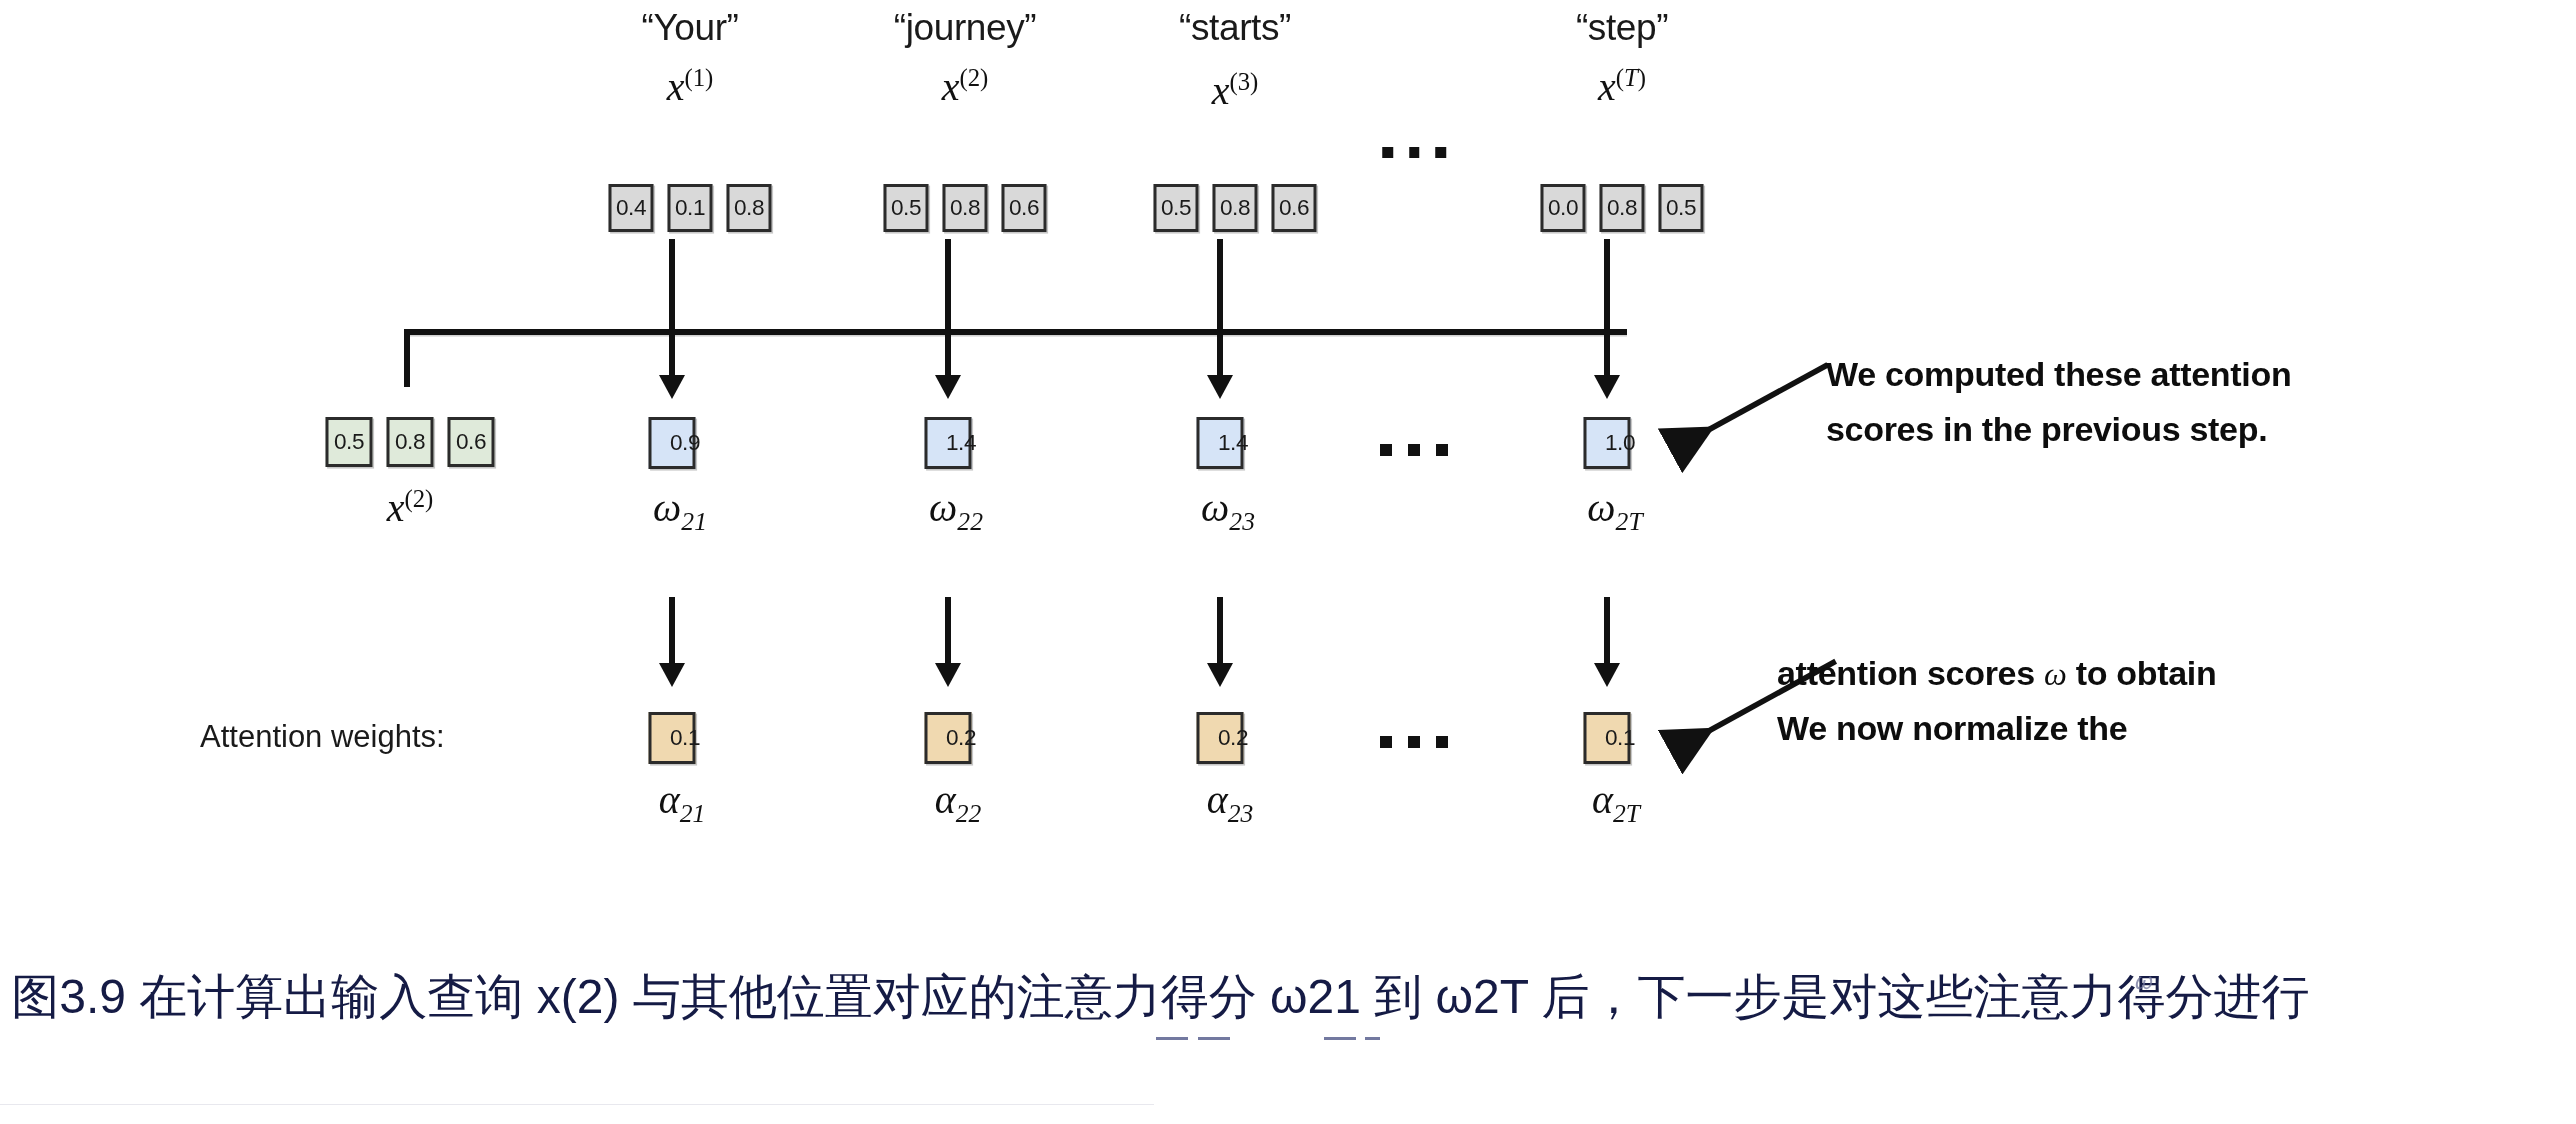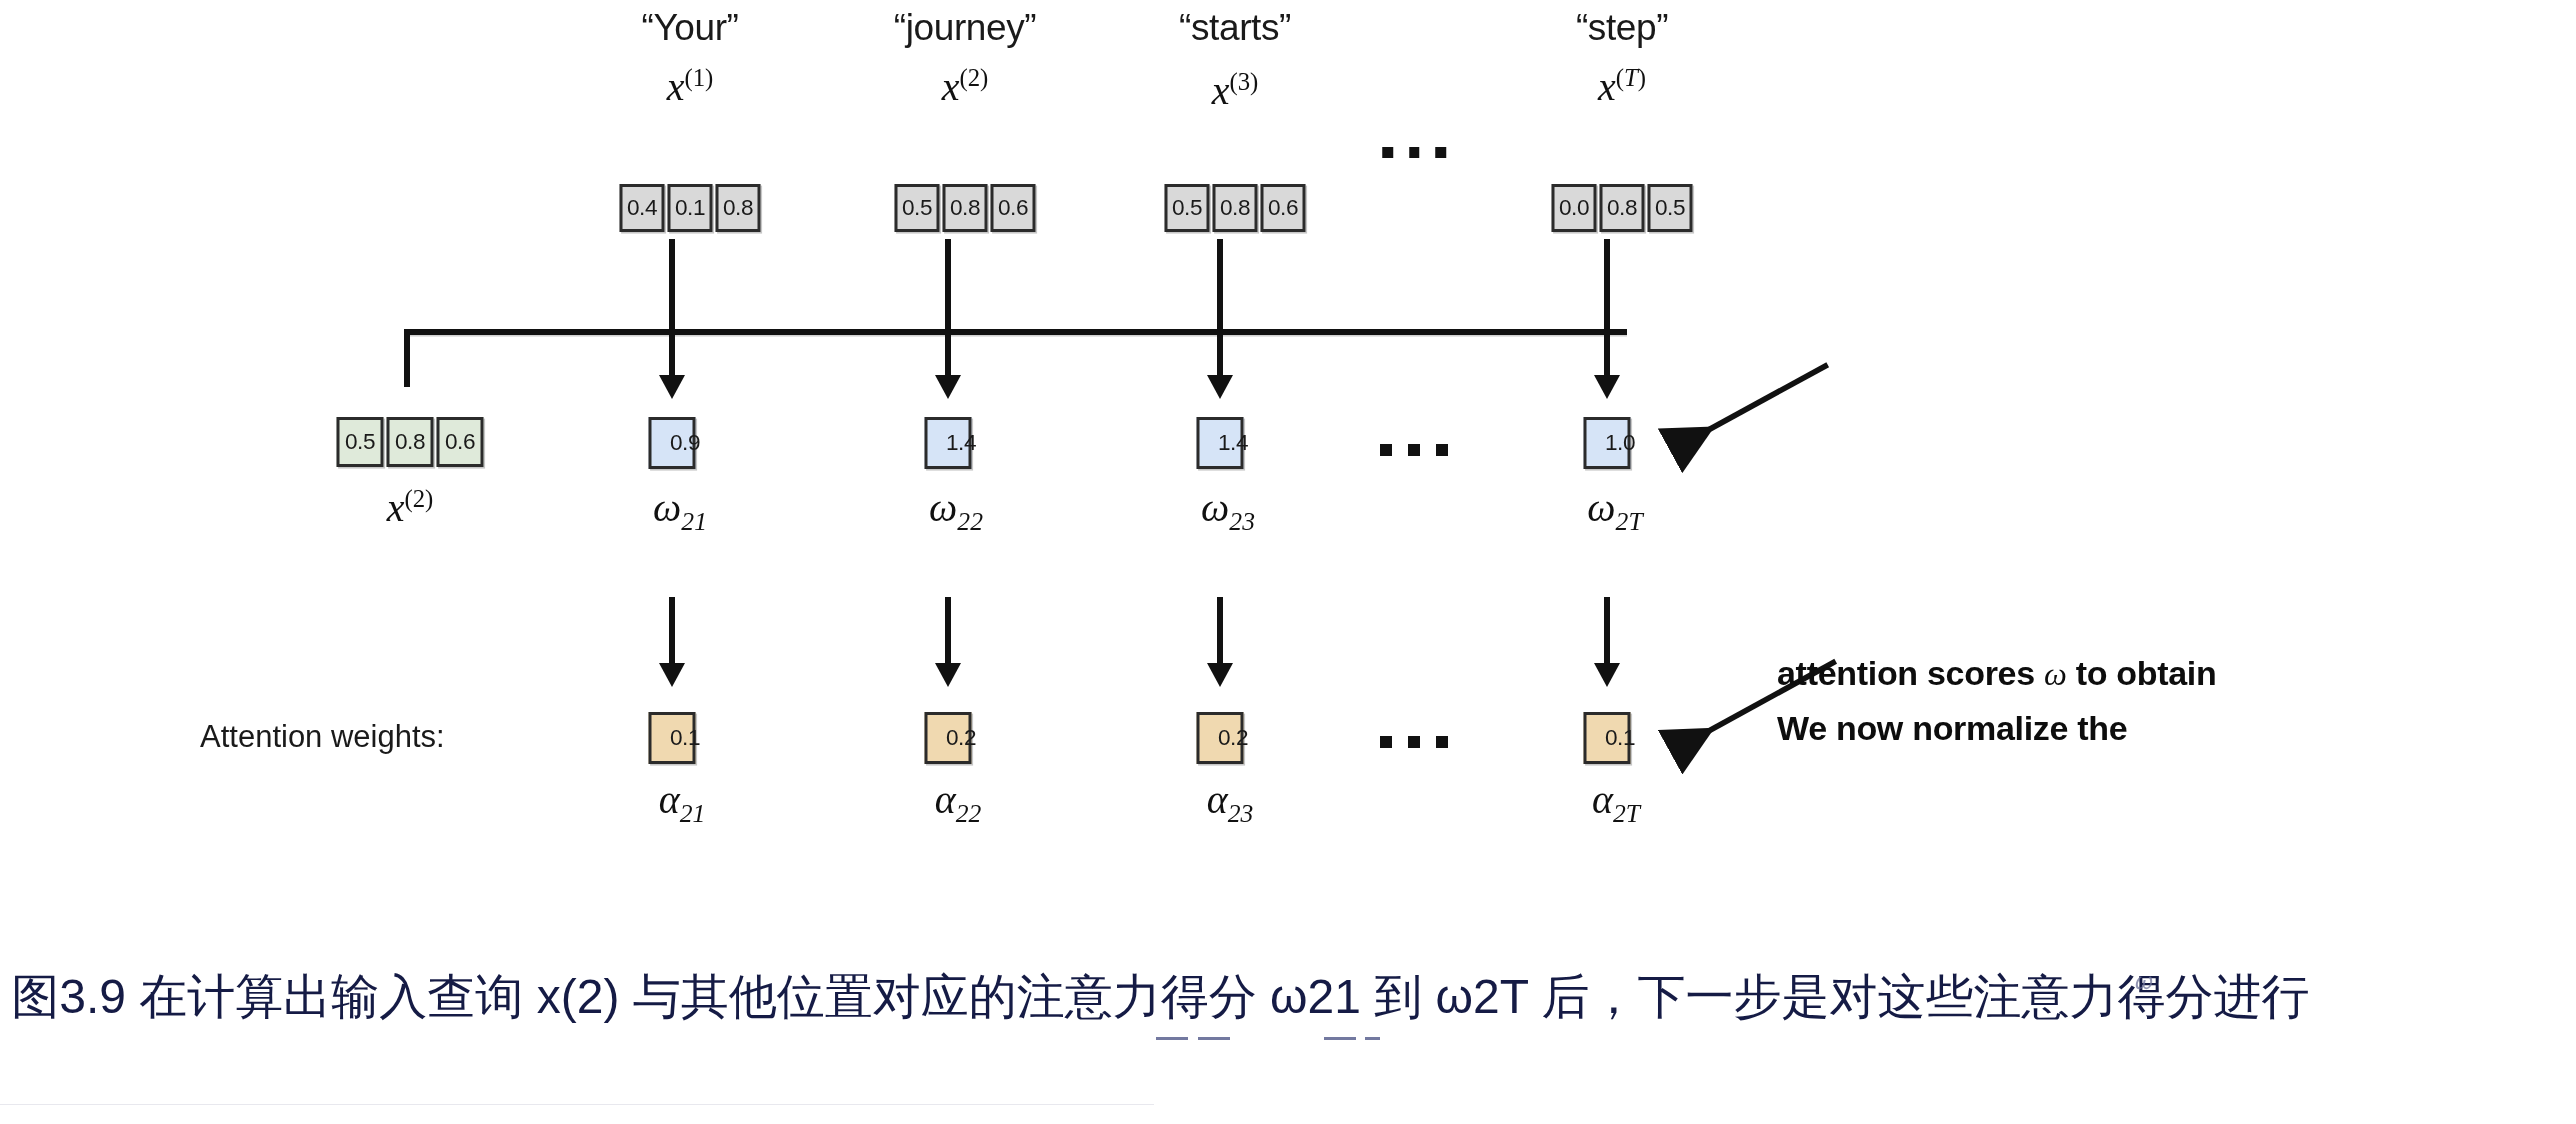--- a/index.html
+++ b/index.html
@@ -44,21 +44,21 @@
     font-style: normal;
     vertical-align: super;
     line-height: 0;
   }
   .token-sym sup i { font-style: italic; }
 
   
   .boxrow {
     position: absolute;
     display: flex;
-    gap: 3px;
+    gap: 14px;
     transform: translateX(-50%);
   }
   .vbox {
     box-sizing: border-box;
     width: 45px; height: 48px;
     border: 3.2px solid #2b2b2b;
     display: flex;
     align-items: center;
     justify-content: center;
     font-family: "Liberation Sans", sans-serif;
@@ -345,20 +345,24 @@
 
   <svg class="diag" style="left:1662px; top:355px; width:178px; height:105px;" viewBox="0 0 220 130">
     <defs>
       <marker id="ah1" markerWidth="9" markerHeight="9" refX="7" refY="4.5" orient="auto">
         <path d="M9,0 L0,4.5 L9,9 z" fill="#111"></path>
       </marker>
     </defs>
     <line x1="205" y1="12" x2="22" y2="112" stroke="#111" stroke-width="7" marker-end="url(#ah1)"></line>
   </svg>
 
+  <div class="annot" style="left:1826px; top:347px;">
+    <div>We computed these attention</div>
+    <div>scores in the previous step.</div>
+  </div>
 
   <svg class="diag" style="left:1662px; top:650px; width:186px; height:117px;" viewBox="0 0 230 145">
     <defs>
       <marker id="ah2" markerWidth="9" markerHeight="9" refX="7" refY="4.5" orient="auto">
         <path d="M9,0 L0,4.5 L9,9 z" fill="#111"></path>
       </marker>
     </defs>
     <line x1="215" y1="14" x2="22" y2="120" stroke="#111" stroke-width="7" marker-end="url(#ah2)"></line>
   </svg>
 

